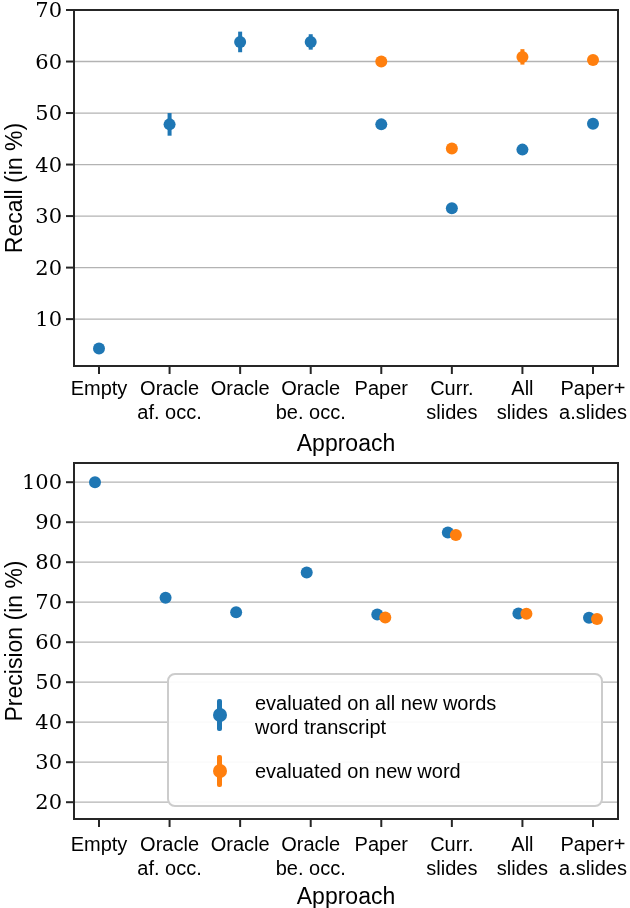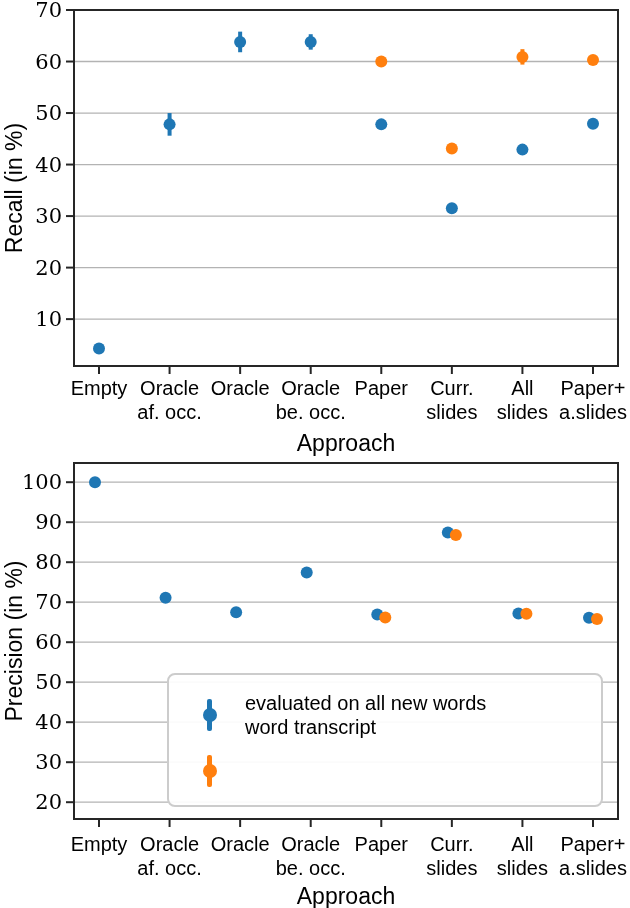--- a/index.html
+++ b/index.html
@@ -5,21 +5,21 @@
   html,body{margin:0;padding:0;background:#ffffff;}
   #figure{position:relative;width:630px;height:908px;background:#ffffff;overflow:hidden;
           font-family:"Liberation Sans",sans-serif;}
   svg{position:absolute;left:0;top:0;}
   text{fill:#000000;}
   .ytick-label{font-family:"DejaVu Serif",serif;font-size:21px;}
   .xtick-label{font-family:"Liberation Sans",sans-serif;font-size:20px;}
   .axis-label{font-family:"Liberation Sans",sans-serif;font-size:23px;}
   .legend{position:absolute;left:167px;top:673px;width:436px;height:134px;box-sizing:border-box;
           border:2px solid #cccccc;border-radius:8px;background:rgba(255,255,255,0.92);
-          display:flex;flex-direction:column;justify-content:space-evenly;padding:2px 6px;}
+          display:flex;flex-direction:column;justify-content:space-evenly;padding:2px 16px;}
   .legend-item{display:flex;align-items:center;}
   .lmark{position:relative;width:70px;height:36px;flex:0 0 70px;}
   .lbar{position:absolute;left:32px;top:2px;width:5px;height:32px;border-radius:2px;}
   .ldot{position:absolute;left:27.5px;top:11px;width:14px;height:14px;border-radius:50%;}
   .legend-text{font-size:20px;line-height:24px;color:#000;}
 </style>
 </head>
 <body>
 
 <div id="figure">
@@ -180,17 +180,17 @@
         <span>evaluated on all new words</span><br>
         <span>word transcript</span>
       </span>
     </div>
     <div class="legend-item">
       <span class="lmark">
         <span class="lbar" style="background: rgb(255, 127, 14);"></span>
         <span class="ldot" style="background: rgb(255, 127, 14);"></span>
       </span>
       <span class="legend-text">
-        <br>
+        <span>evaluated on new word</span><br>
       </span>
     </div>
   </div>
 </div>
 
 </body></html>

